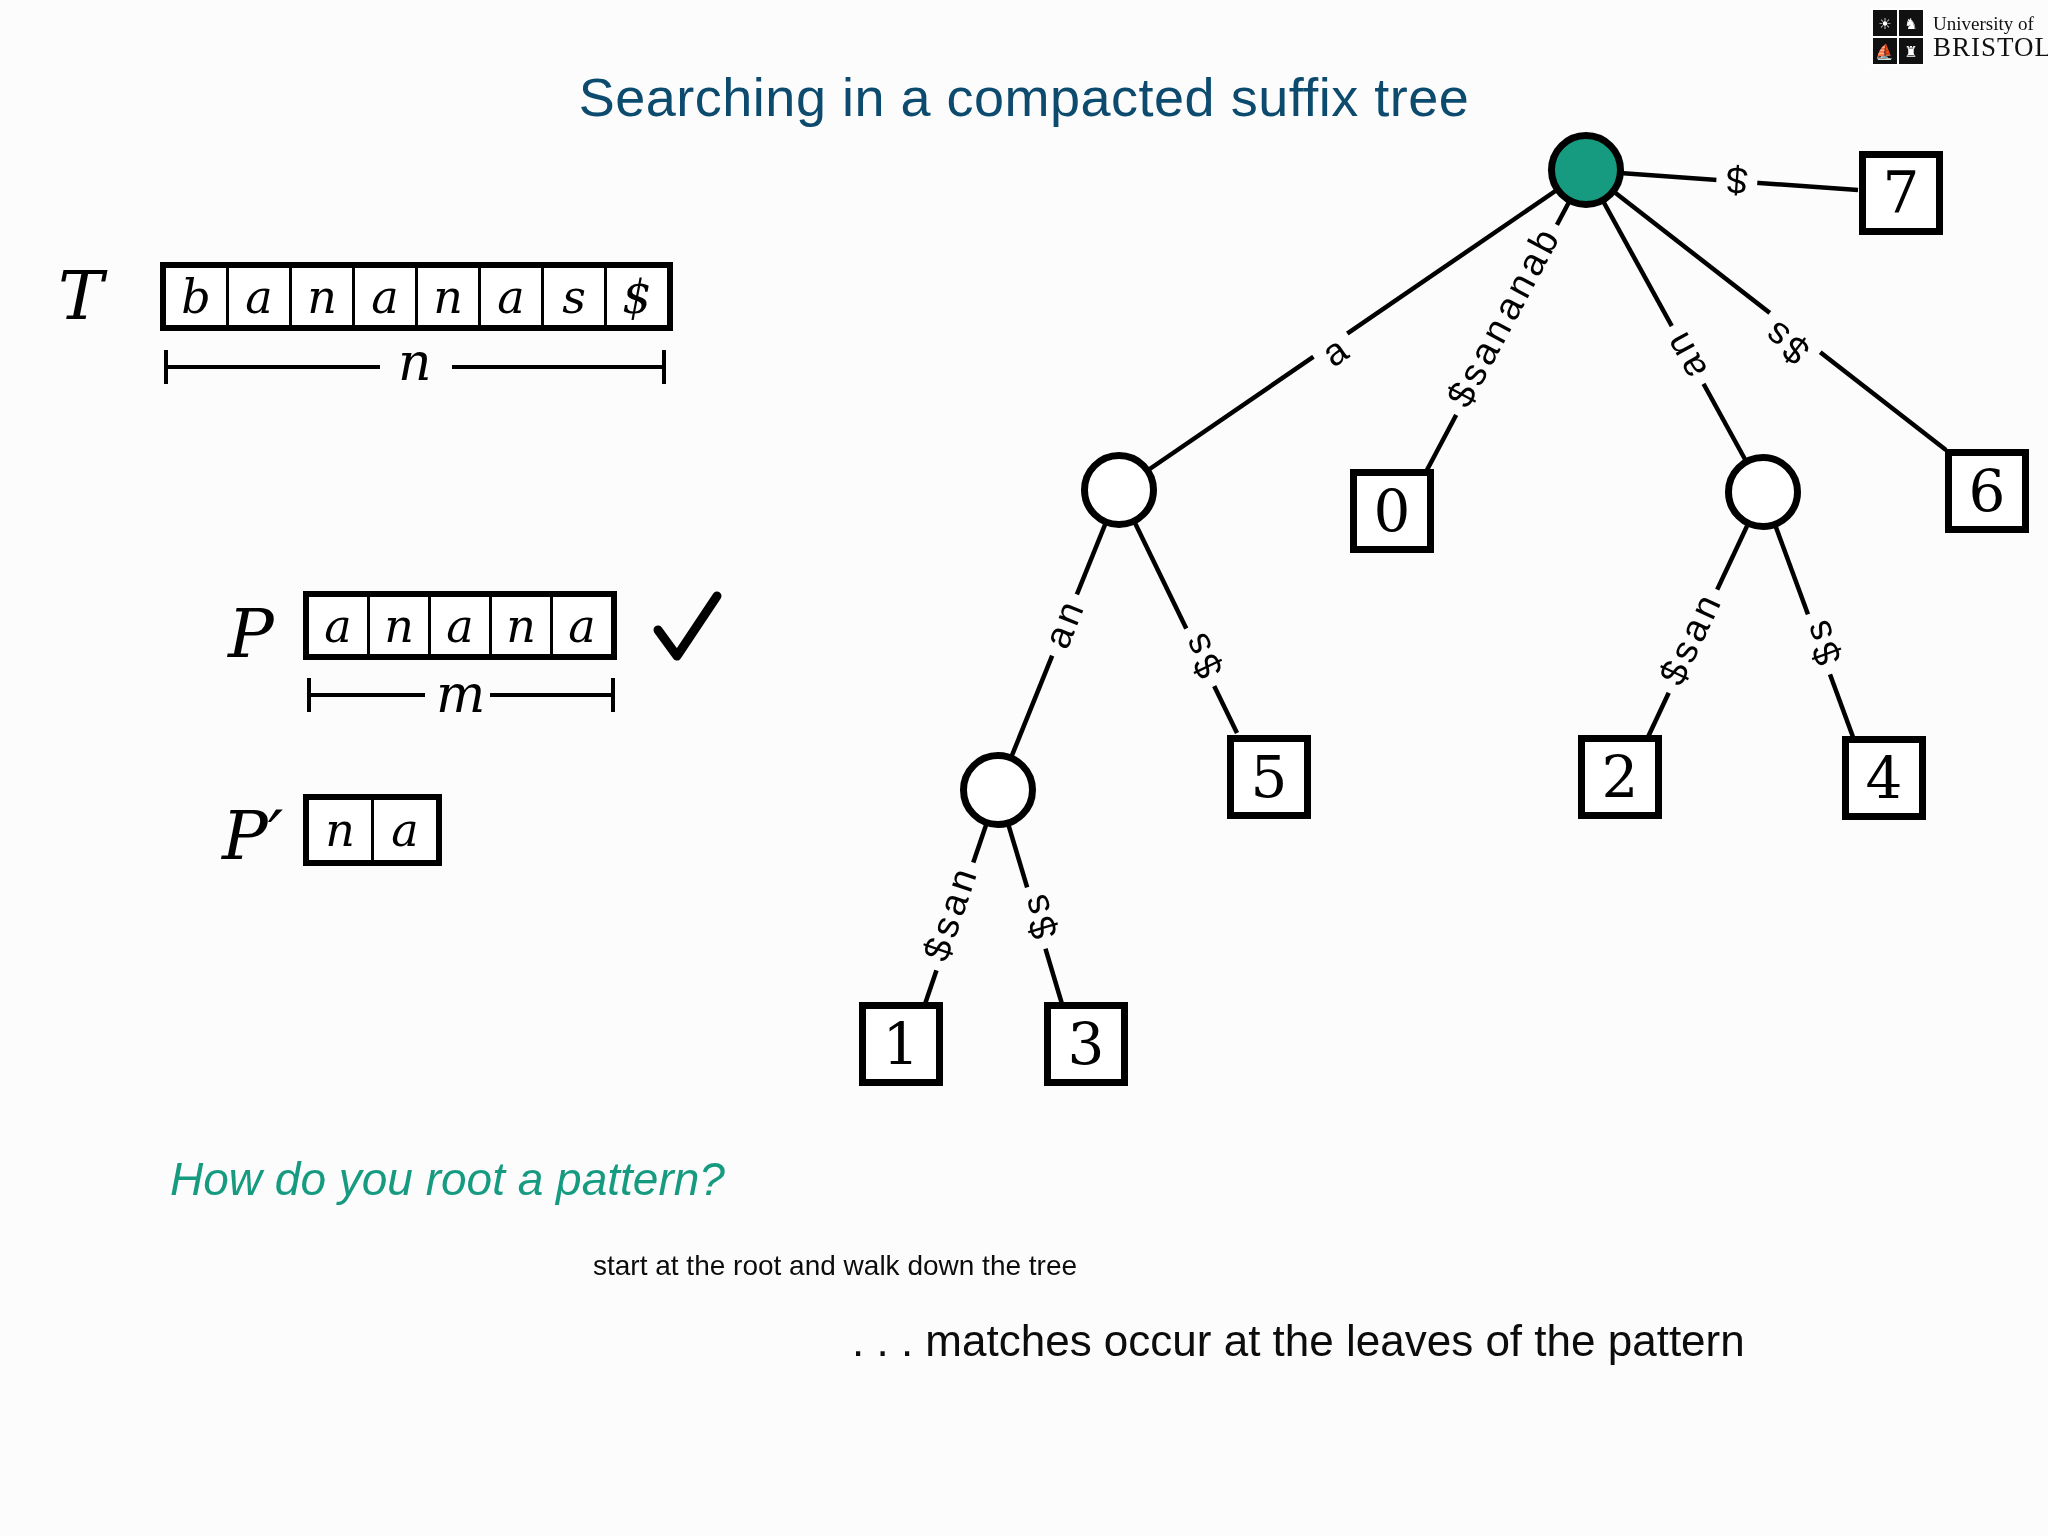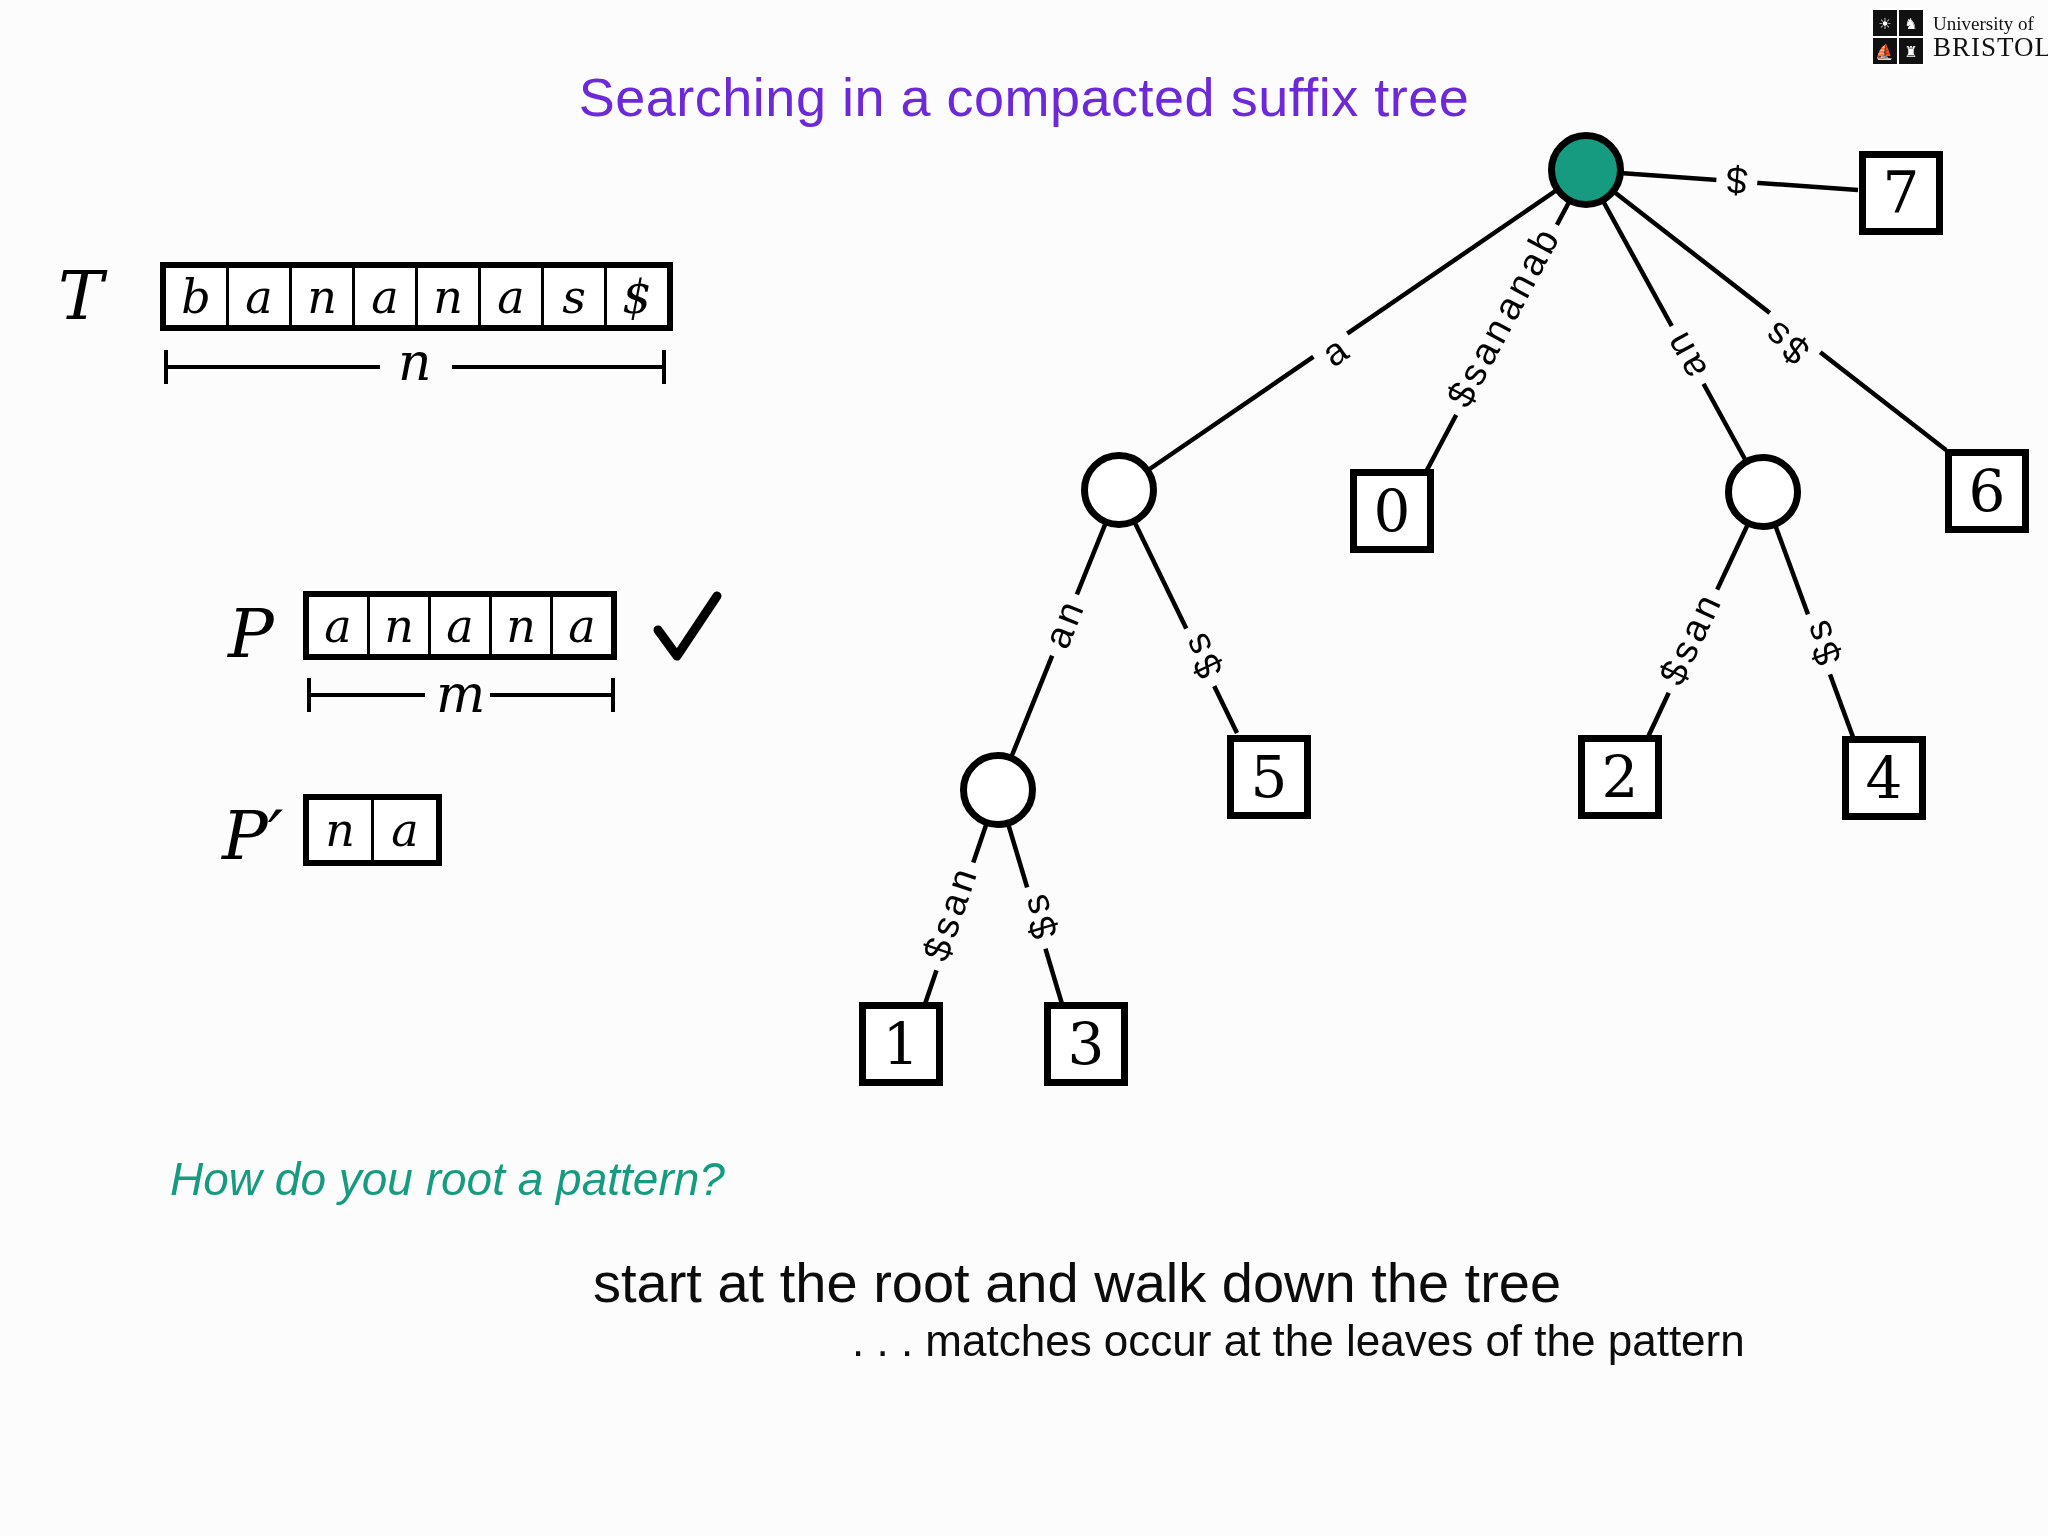--- a/index.html
+++ b/index.html
@@ -4,21 +4,21 @@
 <style>
   html,body{margin:0;padding:0;}
   body{
     width:2048px;height:1536px;position:relative;overflow:hidden;
     background:#fcfcfc;
     font-family:"Liberation Sans", sans-serif;
   }
   #shapes{position:absolute;left:0;top:0;z-index:0;}
   .title{
     position:absolute;left:0;top:66px;width:2048px;text-align:center;
-    font-size:54px;color:#6d28d9;letter-spacing:0.5px;
+    font-size:54px;color:#0c4a6e;letter-spacing:0.5px;
   }
   
   .logo{position:absolute;left:1871px;top:8px;display:flex;align-items:center;z-index:2;}
   .crest{width:54px;height:58px;background:#111;display:grid;grid-template-columns:1fr 1fr;grid-template-rows:1fr 1fr;gap:2px;padding:2px;box-sizing:border-box;}
   .crest span{background:#111;color:#fff;font-size:15px;line-height:1;display:flex;align-items:center;justify-content:center;outline:2px solid #fff;}
   .logo-text{margin-left:8px;color:#111;font-family:"Liberation Serif", serif;}
   .logo-line1{font-size:19px;line-height:20px;}
   .logo-line2{font-size:27px;line-height:26px;letter-spacing:1px;}
   
   .mlabel{
@@ -49,21 +49,21 @@
   
   .elabel{
     position:absolute;z-index:2;transform:translate(-50%,-50%) rotate(var(--r));
     background:#fcfcfc;padding:2px 8px;white-space:nowrap;
     font-family:"Liberation Sans", sans-serif;font-size:38px;color:#000;
   }
   .elabel .fc{display:inline-block;transform:rotate(180deg);margin:0 2px;}
   .question{
     position:absolute;left:170px;top:1152px;font-size:46px;font-style:italic;color:#169b80;z-index:2;
   }
-  .cap1{position:absolute;left:593px;top:1250px;font-size:56px;color:#0c0c0c;z-index:2;}
+  .cap1{position:absolute;left:593px;top:1250px;font-size:28px;color:#0c0c0c;z-index:2;}
   .cap2{position:absolute;left:852px;top:1316px;font-size:44px;color:#0c0c0c;z-index:2;}
 </style>
 </head>
 <body>
 
 <svg id="shapes" width="2048" height="1536" viewBox="0 0 2048 1536">
   <g stroke="#000" stroke-width="4">
     <line x1="166" y1="350" x2="166" y2="384"></line>
     <line x1="664" y1="350" x2="664" y2="384"></line>
     <line x1="166" y1="367" x2="380" y2="367"></line>

